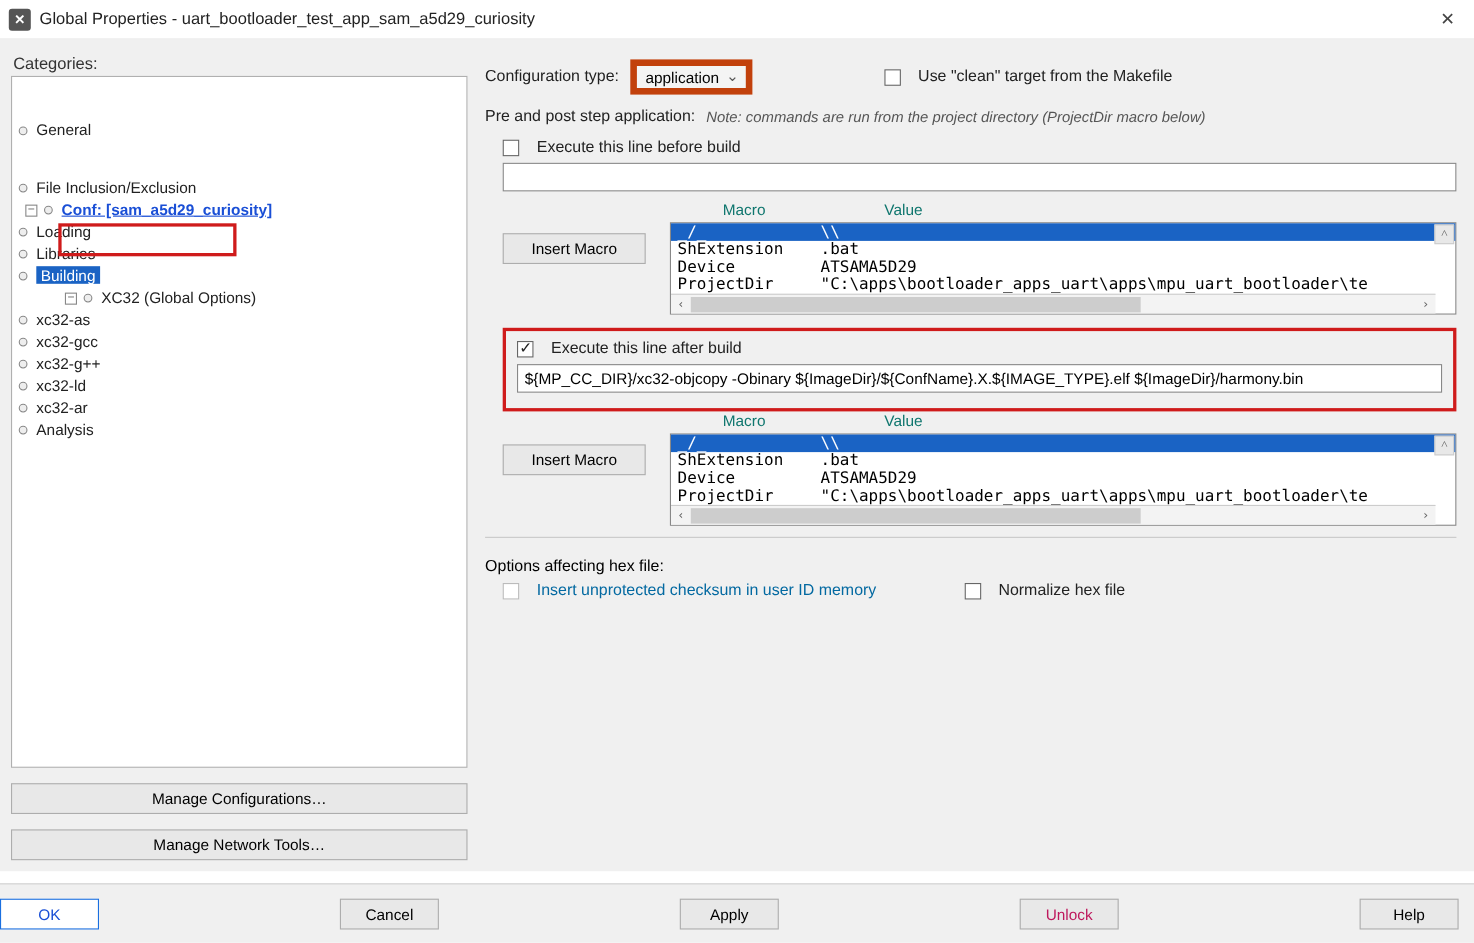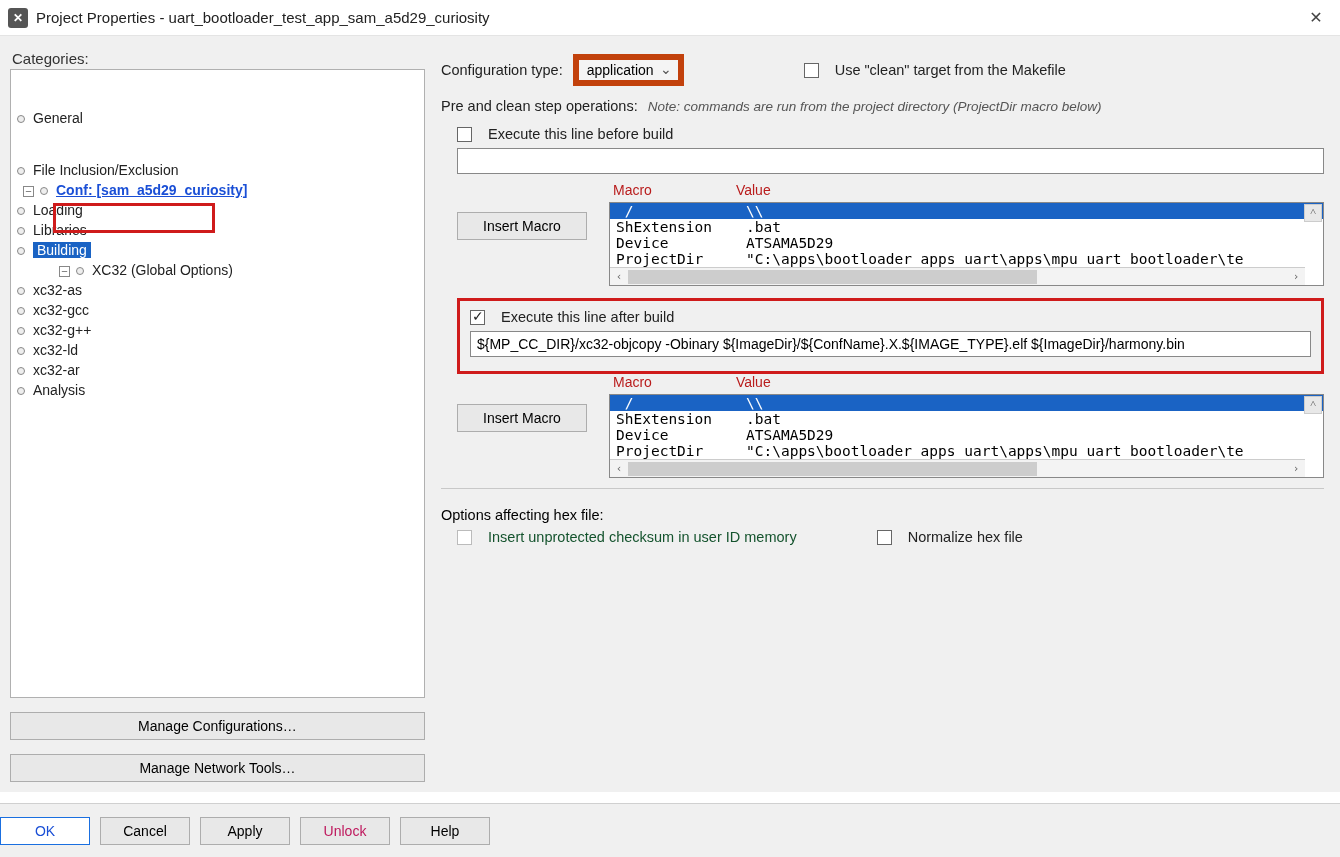--- a/index.html
+++ b/index.html
@@ -74,21 +74,21 @@
     width: 100%; border: 1px solid #888; background: #fff; height: 26px;
     padding: 2px 6px; font-size: 14px; font-family: inherit;
   }
   .indent-block { padding-left: 16px; }
   .macro-section { display: flex; gap: 12px; margin-top: 8px; }
   .insert-btn-wrap { width: 140px; padding-top: 30px; }
   .insert-btn { width: 130px; padding: 5px 0; }
   .macro-table {
     flex: 1; position: relative;
   }
-  .macro-head { display: flex; padding-left: 4px; font-size: 14px; color: #b91c1c; gap: 84px; }
+  .macro-head { display: flex; padding-left: 4px; font-size: 14px; color: #0f766e; gap: 108px; margin-left: 44px; }
   .macro-list {
     border: 1px solid #888; background: #fff; font-family: Consolas, monospace;
     font-size: 14.5px; height: 84px; position: relative; margin-top: 4px;
   }
   .macro-row { display: flex; padding: 0 6px; white-space: nowrap; }
   .macro-row.sel { background: #1a63c4; color: #fff; }
   .macro-row .k { width: 130px; display: inline-block; }
   .macro-scroll-up {
     position: absolute; right: 1px; top: 1px; width: 18px; height: 18px;
     background: #e8e8e8; border: 1px solid #ccc; text-align: center; font-size: 11px; color: #555;
@@ -100,35 +100,35 @@
   .hs-track { flex: 1; height: 14px; background: #f3f3f3; position: relative; }
   .hs-thumb { position: absolute; left: 0; top: 0; height: 14px; width: 62%; background: #cdcdcd; }
   .red-box-main {
     border: 3px solid #cf1b1b; padding: 8px 10px 14px 10px; margin-top: 12px;
   }
   .section-label { font-size: 14.5px; margin: 18px 0 6px 0; }
   .hr { border-top: 1px solid #c8c8c8; margin: 10px 0 6px 0; }
   .footer {
     position: absolute; bottom: 0; left: 0; right: 0; height: 54px;
     background: #f0f0f0; border-top: 1px solid #d0d0d0;
-    display: flex; align-items: center; justify-content: flex-start;
+    display: flex; align-items: center; justify-content: space-between;
     padding-right: 14px; gap: 10px;
   }
   .footer .btn { width: 90px; }
   .btn.primary { border: 1px solid #1a6fe0; background: #fff; color: #1a4fd6; }
   .btn.disabled { color: #be185d; }
   .underline-first::first-letter { text-decoration: underline; }
   .mc-text { display: inline-block; }
 </style>
 </head>
 <body>
 
 <div class="titlebar">
   <span class="title-icon">✕</span>
-  <span class="title">Project Properties - uart_bootloader_test_app_sam_a5d29_curiosity</span>
+  <span class="title">Global Properties - uart_bootloader_test_app_sam_a5d29_curiosity</span>
   <span class="close-x">✕</span>
 </div>
 
 <div class="content">
   <div class="left-col">
     <div class="cat-label">Categories:</div>
     <div class="tree-box" style="position:relative;">
       <ul>
         <li class="tree-indent-1"><span class="bullet"></span><span>General</span></li>
         <li class="tree-indent-1"><span class="bullet"></span><span>File Inclusion/Exclusion</span></li>
@@ -155,21 +155,21 @@
   <div class="right-col">
     <div class="row">
       <span class="lbl">Configuration type:</span>
       <span class="select"><span>application</span></span>
       <span style="flex:0 0 100px;"></span>
       <span class="checkbox"></span>
       <span class="lbl">Use "clean" target from the Makefile</span>
     </div>
 
     <div class="row">
-      <span class="lbl">Pre and clean step operations:</span>
+      <span class="lbl">Pre and post step application:</span>
       <span class="note">Note: commands are run from the project directory (ProjectDir macro below)</span>
     </div>
 
     <div class="indent-block">
       <div class="row" style="margin-bottom:6px;">
         <span class="checkbox"></span>
         <span class="lbl">Execute this line before build</span>
       </div>
       <input class="textfield" value="" style="">
 
@@ -255,21 +255,21 @@
             </div>
           </div>
         </div>
       </div>
     </div>
 
     <div class="hr"></div>
     <div class="section-label">Options affecting hex file:</div>
     <div class="row indent-block">
       <span class="checkbox disabled"></span>
-      <span class="lbl" style="color:#14532d;">Insert unprotected checksum in user ID memory</span>
+      <span class="lbl" style="color:#0369a1;">Insert unprotected checksum in user ID memory</span>
       <span style="flex:0 0 60px;"></span>
       <span class="checkbox"></span>
       <span class="lbl">Normalize hex file</span>
     </div>
   </div>
 </div>
 
 <div class="footer">
   <div class="btn primary"><span>OK</span></div>
   <div class="btn"><span>Cancel</span></div>

